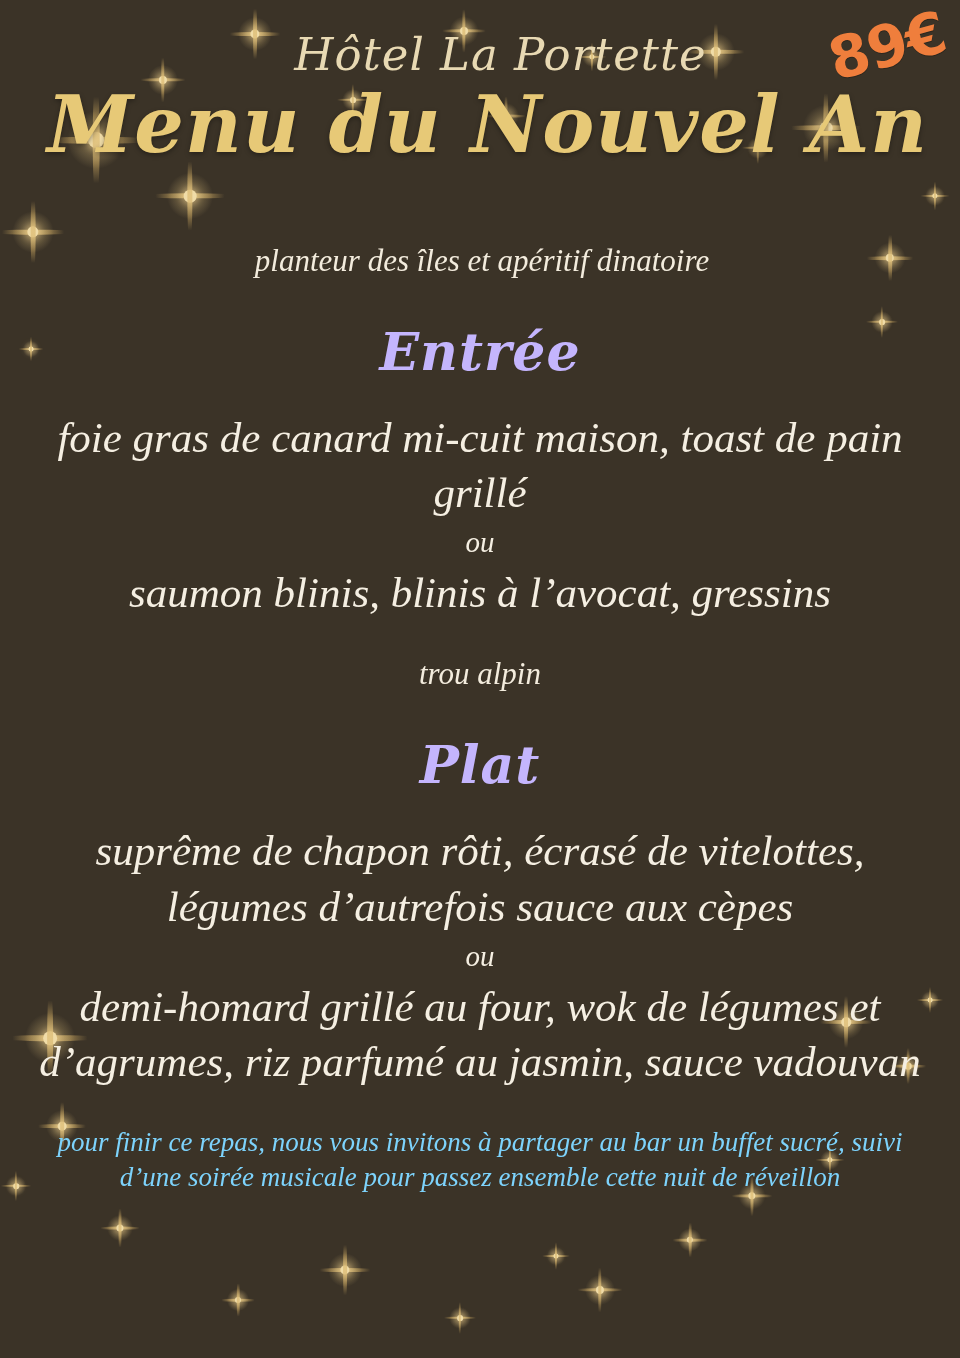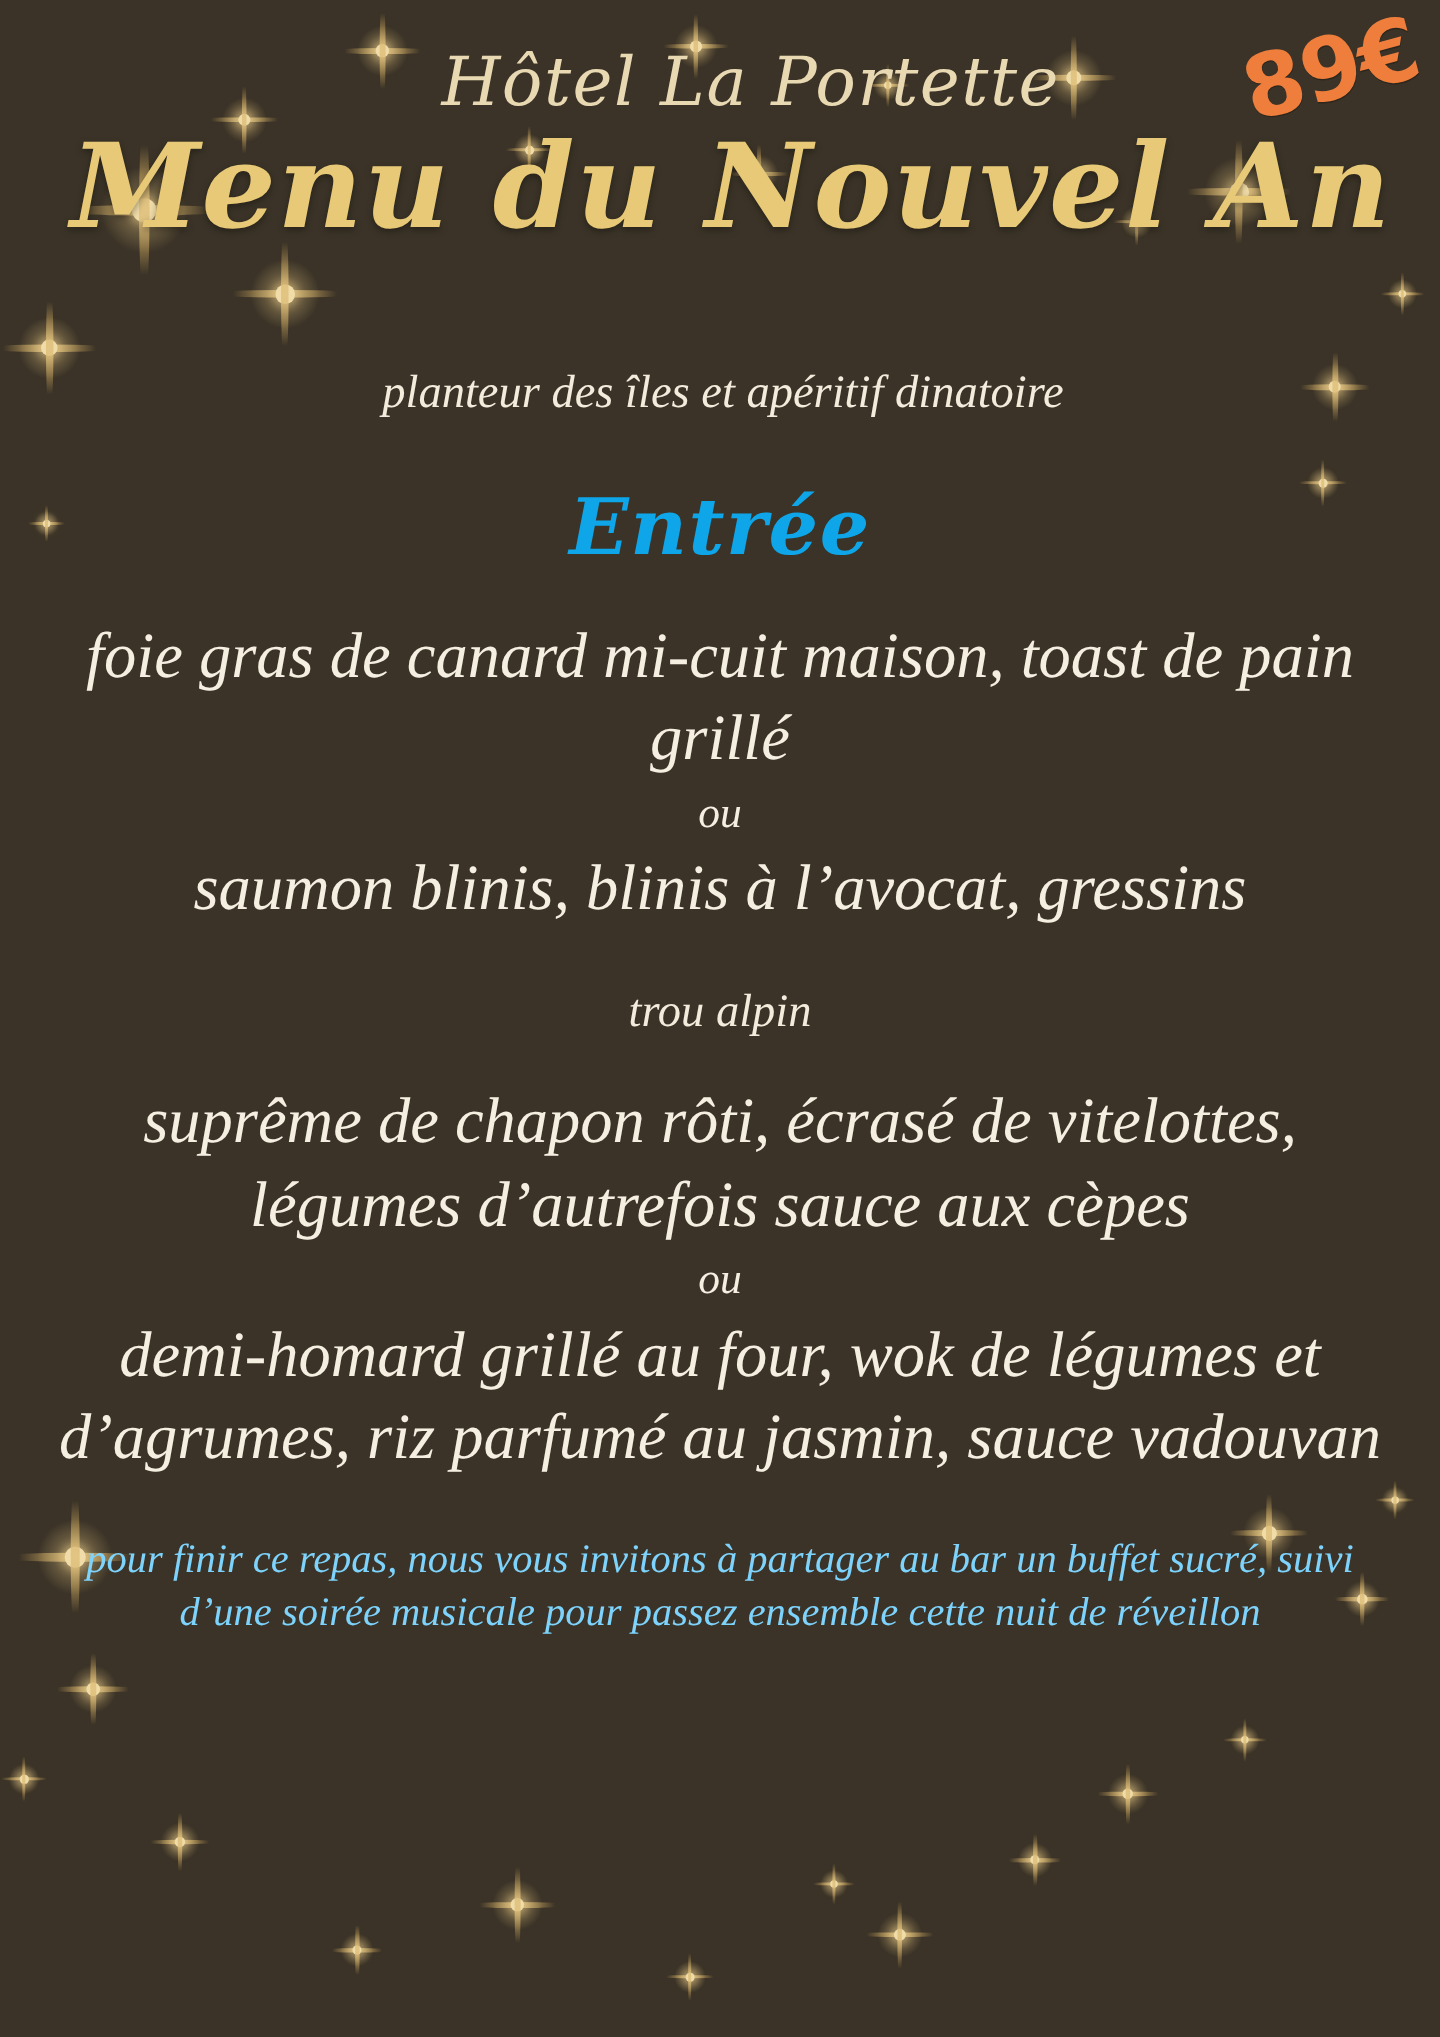--- a/index.html
+++ b/index.html
@@ -122,21 +122,21 @@
     font-size: 31px;
     color: #f3ecdd;
   }
 
   .section-title {
     margin: 42px 0 0 0;
     font-family: "DejaVu Serif", serif;
     font-style: italic;
     font-weight: bold;
     font-size: 52px;
-    color: #0ea5e9;
+    color: #c4b5fd;
     letter-spacing: 1px;
   }
 
   .course-list {
     margin: 28px 0 0 0;
     padding: 0;
     list-style: none;
   }
   .course-item {
     font-style: italic;
@@ -318,20 +318,21 @@
 
   <h3 class="section-title">Entrée</h3>
   <ul class="course-list">
     <li class="course-item">foie gras de canard mi-cuit maison, toast de pain grillé</li>
     <li class="separator">ou</li>
     <li class="course-item">saumon blinis, blinis à l’avocat, gressins</li>
   </ul>
 
   <p class="interlude">trou alpin</p>
 
+  <h3 class="section-title">Plat</h3>
   <ul class="course-list">
     <li class="course-item">suprême de chapon rôti, écrasé de vitelottes, légumes d’autrefois sauce aux cèpes</li>
     <li class="separator">ou</li>
     <li class="course-item">demi-homard grillé au four, wok de légumes et d’agrumes, riz parfumé au jasmin, sauce vadouvan</li>
   </ul>
 
   <p class="footer-note">pour finir ce repas, nous vous invitons à partager au bar un buffet sucré, suivi d’une soirée musicale pour passez ensemble cette nuit de réveillon</p>
 
 
 </div>

